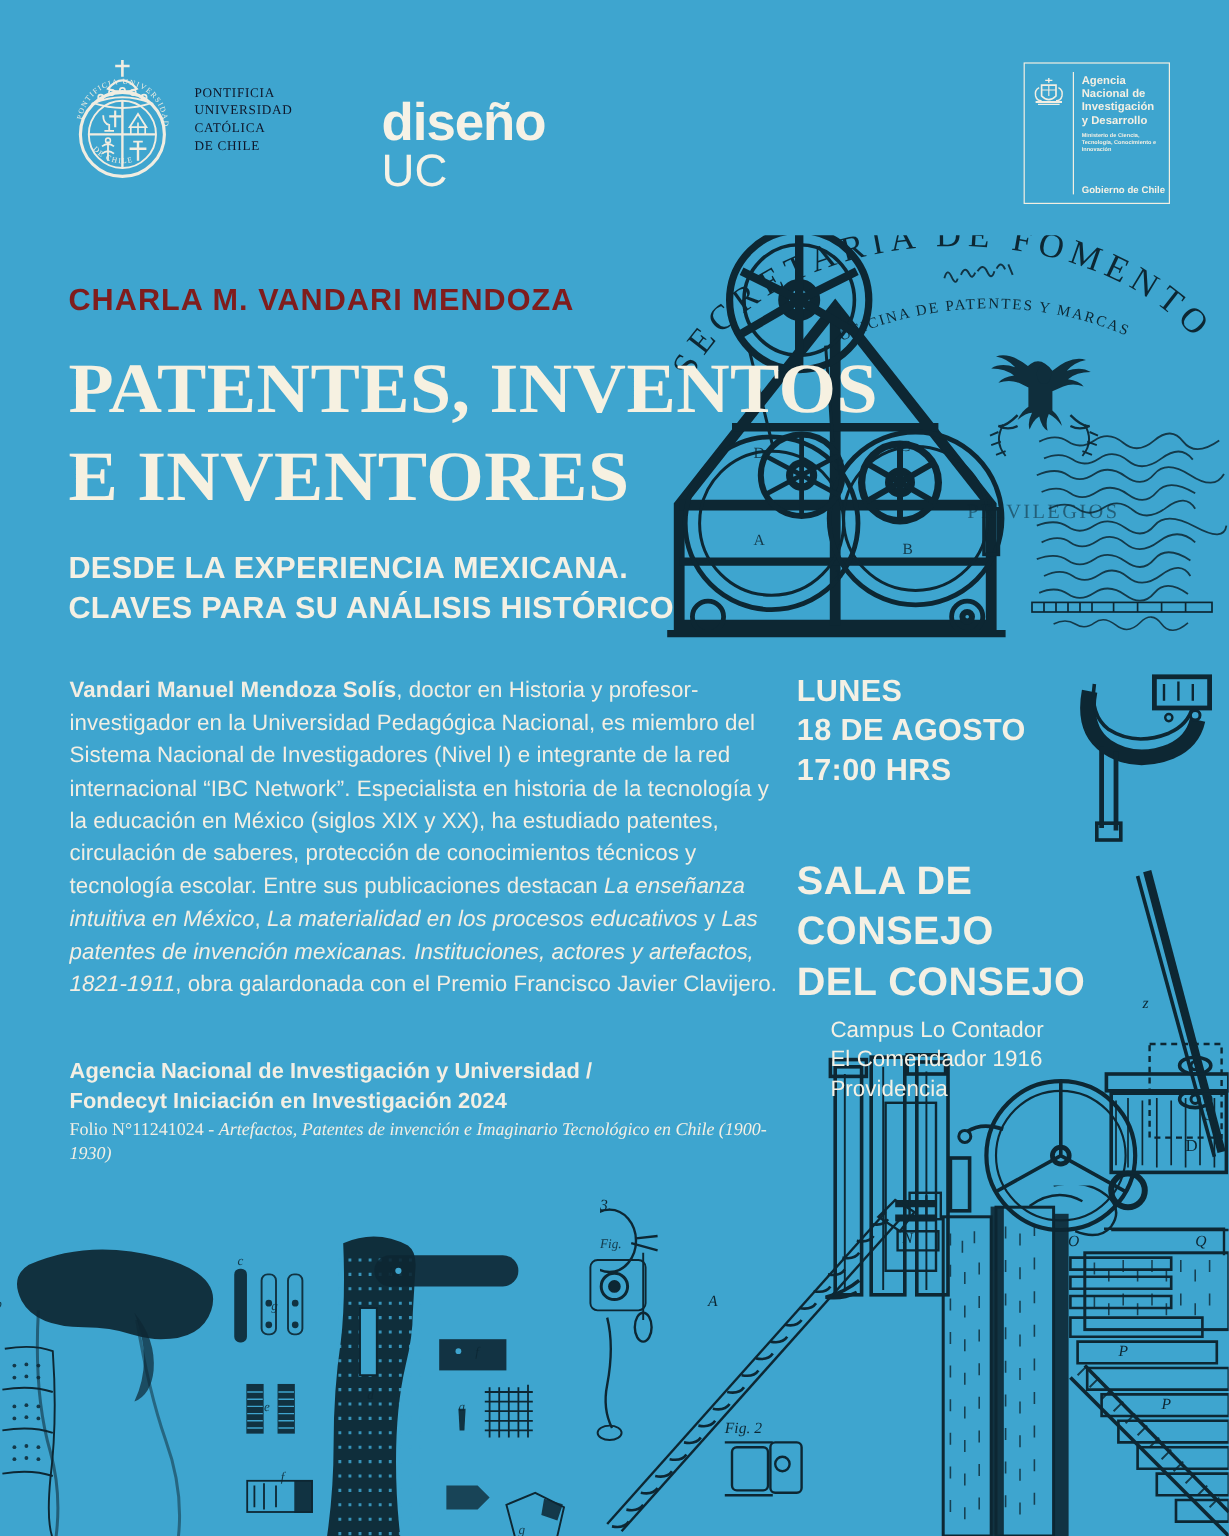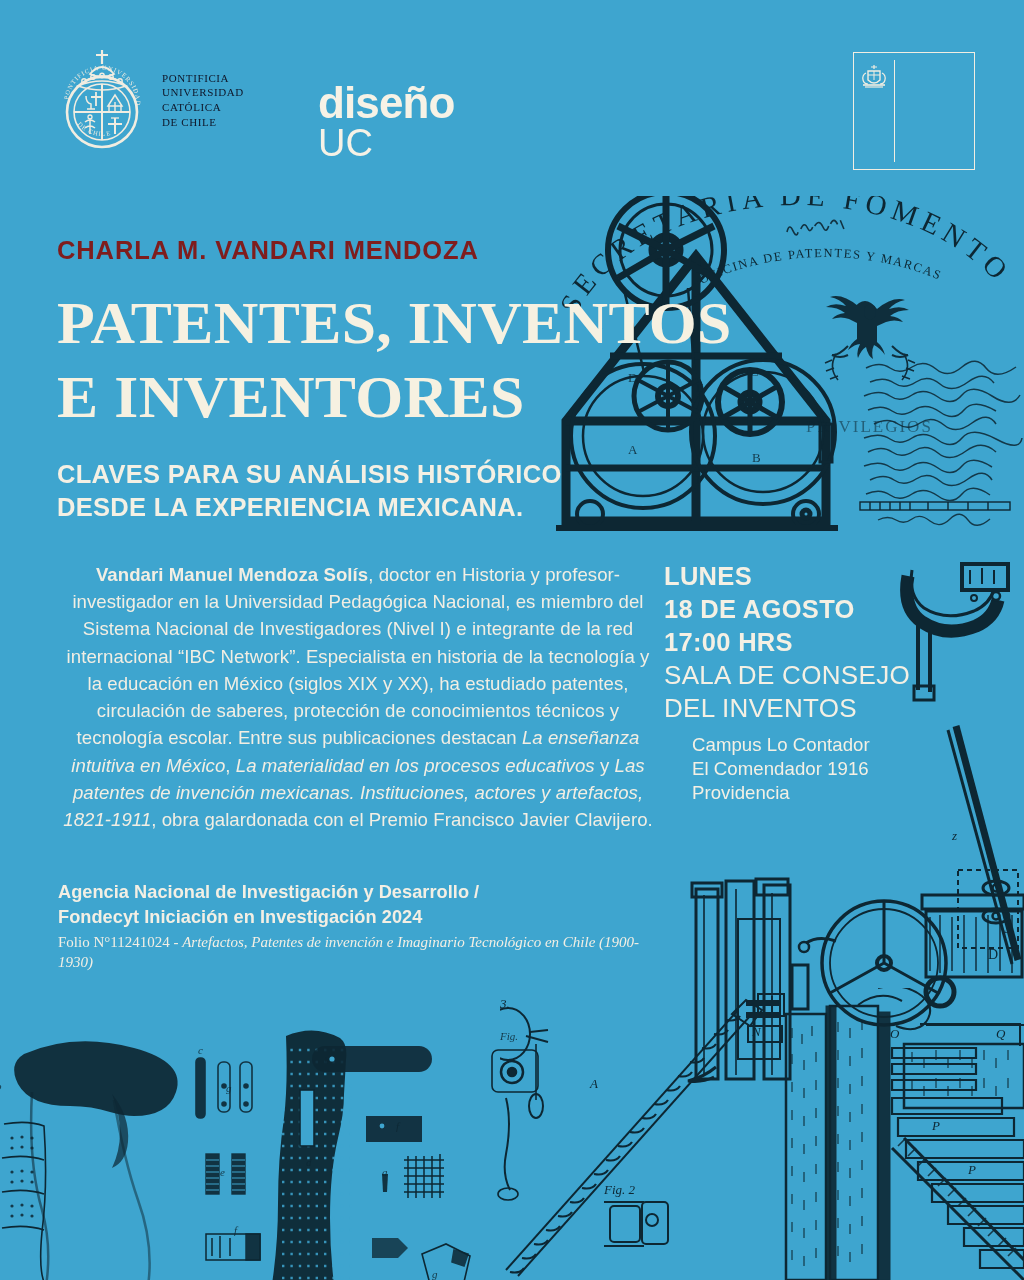--- a/index.html
+++ b/index.html
@@ -42,33 +42,33 @@
   .kicker{ color:#7f1d1d; font-size:25.5px; font-weight:bold; letter-spacing:.035em; line-height:1; }
   .bigtitle{ color:#f6f1e1; font-family:"Liberation Serif", serif; font-weight:bold;
              font-size:59px; line-height:1.26; letter-spacing:.006em; margin-top:22px;
              transform:scaleX(1.045); transform-origin:left center; }
   .bigtitle .l2{ display:block; }
   .subtitle{ color:#f4f0e4; font-size:25.5px; font-weight:bold; letter-spacing:.012em;
              line-height:1.30; margin-top:24px; }
 
   
   .bio{ position:absolute; left:58px; top:561px; width:600px; z-index:5;
-        color:#f2eee3; font-size:18.6px; line-height:1.465; letter-spacing:.003em;text-align:center; }
+        color:#f2eee3; font-size:18.6px; line-height:1.465; letter-spacing:.003em; }
   .bio b{ font-weight:bold; }
   .bio i{ font-style:italic; }
 
   .fund{ position:absolute; left:58px; top:880px; width:610px; z-index:5; color:#f3efe4; }
   .fund .fl{ font-size:18.2px; font-weight:bold; line-height:1.37; letter-spacing:.002em; }
   .fund .fi{ font-size:15px; line-height:1.37; margin-top:2px;font-family:Liberation Serif, serif; }
   .fund .fi i{ font-style:italic; }
 
   
   .event{ position:absolute; left:664px; top:560px; width:300px; z-index:5; color:#f4f0e4; }
   .event .when{ font-size:25.5px; font-weight:bold; line-height:1.30; letter-spacing:.012em; }
-  .event .where{ font-size:26px; font-weight:normal; line-height:1.26; letter-spacing:.012em; }
+  .event .where{ font-size:33px; font-weight:bold; line-height:1.26; letter-spacing:.012em; margin-top:54px; }
   .event .addr{ font-size:18.6px; font-weight:400; line-height:1.30; margin-top:8px; letter-spacing:.003em;margin-left:28px; }
 </style>
 </head>
 <body>
 
 <div class="poster">
 
   <svg class="art" style="left:548px; top:196px; width:476px; height:345px;" viewBox="0 0 476 345">
     <defs>
       <path id="arcp" d="M 20 150 A 230 155 0 0 1 455 95"></path>
@@ -520,52 +520,62 @@
             <path d="M8 9 l12 0 l0 9 q-6 6 -12 0 z" stroke-width="1.4"></path>
             <path d="M14 9 l0 9 M8 13 l12 0" stroke-width="1"></path>
             <path d="M6 11 q-4 2 -3 7 q1 4 5 4" stroke-width="1.2"></path>
             <path d="M22 11 q4 2 3 7 q-1 4 -5 4" stroke-width="1.2"></path>
             <path d="M3 23 l22 0" stroke-width="1.6"></path>
             <path d="M5 25 l18 0" stroke-width="1.2"></path>
           </g>
         </svg>
       </div>
       <div class="sep"></div>
+      <div class="txt">
+        <div class="t1">
+          <div>Agencia</div>
+          <div>Nacional de</div>
+          <div>Investigación</div>
+          <div>y Desarrollo</div>
+        </div>
+        <div class="t2">Ministerio de Ciencia, Tecnología, Conocimiento e Innovación</div>
+        <div class="t3">Gobierno de Chile</div>
+      </div>
     </div>
   </div>
 
   <div class="titleblock">
     <div class="kicker">CHARLA M. VANDARI MENDOZA</div>
     <div class="bigtitle">
       <span class="l2">PATENTES, INVENTOS</span>
       <span class="l2">E INVENTORES</span>
     </div>
     <div class="subtitle">
+      <div>DESDE LA EXPERIENCIA MEXICANA.</div>
       <div>CLAVES PARA SU ANÁLISIS HISTÓRICO</div>
-      <div>DESDE LA EXPERIENCIA MEXICANA.</div>
     </div>
   </div>
 
   <p class="bio"><b>Vandari Manuel Mendoza Solís</b><span>, doctor en Historia y profesor-investigador en la Universidad Pedagógica Nacional, es miembro del Sistema Nacional de Investigadores (Nivel I) e integrante de la red internacional “IBC Network”. Especialista en historia de la tecnología y la educación en México (siglos XIX y XX), ha estudiado patentes, circulación de saberes, protección de conocimientos técnicos y tecnología escolar. Entre sus publicaciones destacan </span><i>La enseñanza intuitiva en México</i><span>, </span><i>La materialidad en los procesos educativos</i><span> y </span><i>Las patentes de invención mexicanas. Instituciones, actores y artefactos, 1821-1911</i><span>, obra galardonada con el Premio Francisco Javier Clavijero.</span></p>
 
   <div class="fund">
-    <div class="fl">Agencia Nacional de Investigación y Desarrollo /</div>
+    <div class="fl">Agencia Nacional de Investigación y Universidad /</div>
     <div class="fl">Fondecyt Iniciación en Investigación 2024</div>
     <div class="fi"><span> Folio N°11241024 - </span><i>Artefactos,  Patentes de invención e Imaginario Tecnológico en Chile (1900-1930)</i></div>
   </div>
 
   <div class="event">
     <div class="when">
       <div>LUNES</div>
       <div>18 DE AGOSTO</div>
       <div>17:00 HRS</div>
     </div>
     <div class="where">
       <div>SALA DE CONSEJO</div>
-      <div>DEL INVENTOS</div>
+      <div>DEL CONSEJO</div>
     </div>
     <div class="addr">
       <div>Campus Lo Contador</div>
       <div>El Comendador 1916</div>
       <div>Providencia</div>
     </div>
   </div>
 
 </div>
 

